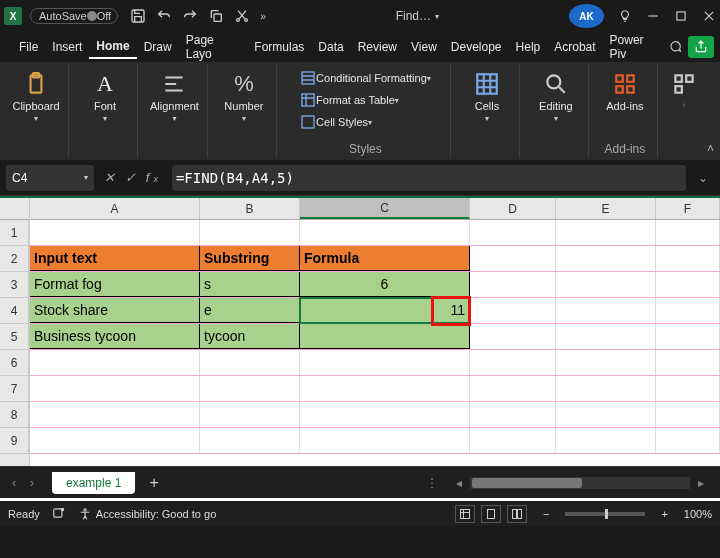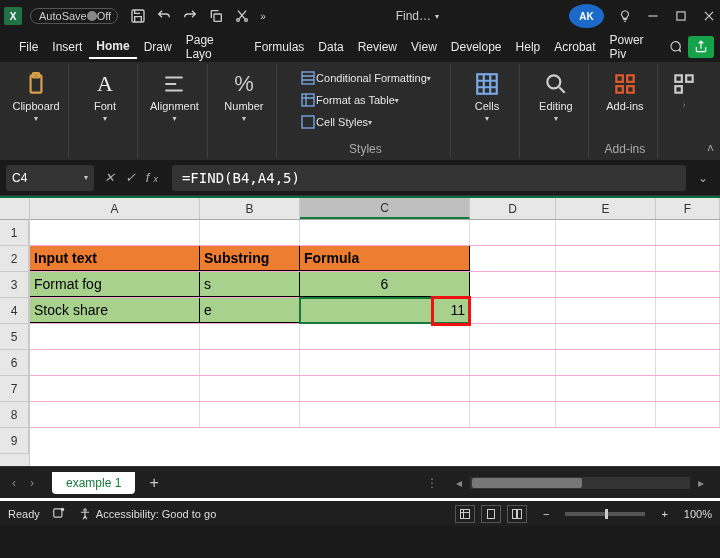--- a/index.html
+++ b/index.html
@@ -157,21 +157,21 @@
   font-size: 12px;
   color: #fff;
 }
 .fb-btns { display:flex; gap:2px; color:#aaa; font-style:italic; font-size:13px; align-items:center; }
 .fb-btns span { padding: 0 4px; cursor:pointer; }
 .formula-input {
   flex: 1;
   height: 26px;
   background: #333;
   border-radius: 3px;
-  padding: 0 10px;
+  padding: 0 4px;
   display: flex;
   align-items: center;
   font-size: 14px;
   color: #fff;
   font-family: Consolas, monospace;
 }
 .fb-expand { color:#aaa; padding: 0 6px; cursor:pointer; }
 .grid-area {
   background: #fff;
   height: 270px;
@@ -593,20 +593,28 @@
         <div class="cell col-B green">e</div>
         <div class="cell col-C green right selected-cell">
           <span>11</span>
           <div class="red-highlight"></div>
         </div>
         <div class="cell col-D"></div>
         <div class="cell col-E"></div>
         <div class="cell col-F"></div>
       </div>
 
+      <div class="gridrow">
+        <div class="cell col-A green">Business tycoon</div>
+        <div class="cell col-B green">tycoon</div>
+        <div class="cell col-C green"></div>
+        <div class="cell col-D"></div>
+        <div class="cell col-E"></div>
+        <div class="cell col-F"></div>
+      </div>
 
       <div class="gridrow">
         <div class="cell col-A"></div>
           <div class="cell col-B"></div>
           <div class="cell col-C"></div>
           <div class="cell col-D"></div>
           <div class="cell col-E"></div>
           <div class="cell col-F"></div>
       </div>
       <div class="gridrow">

